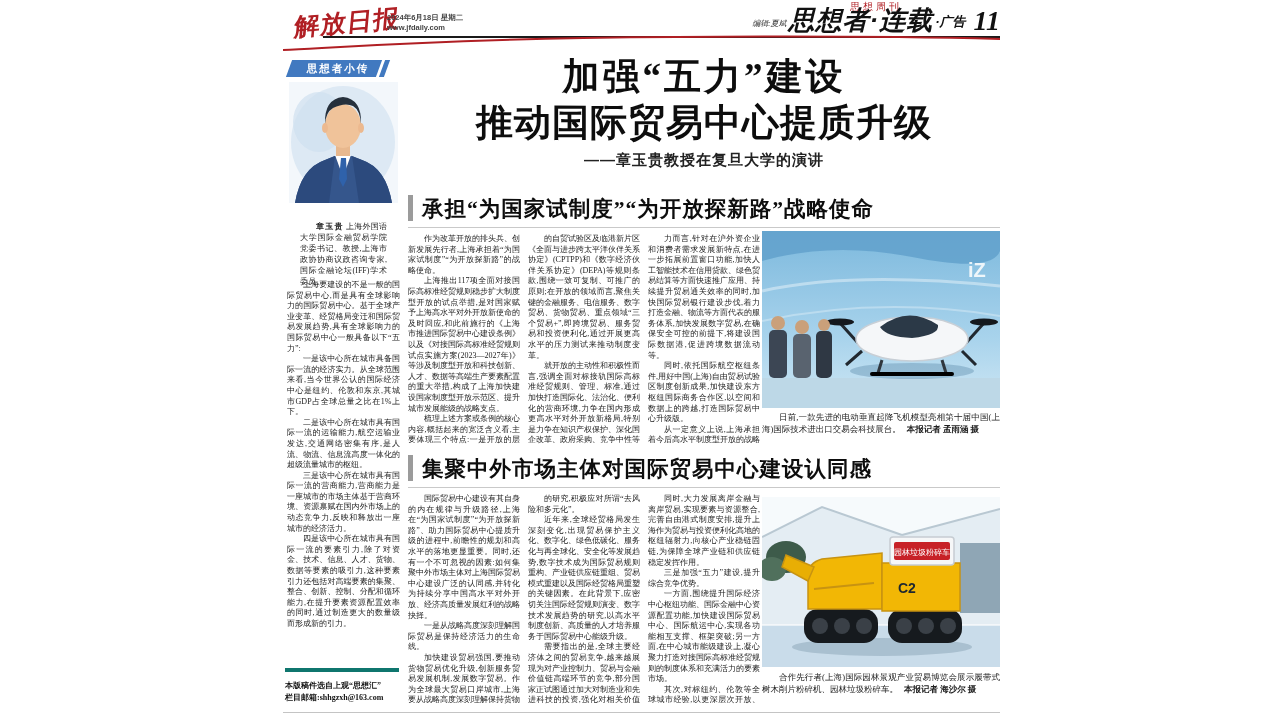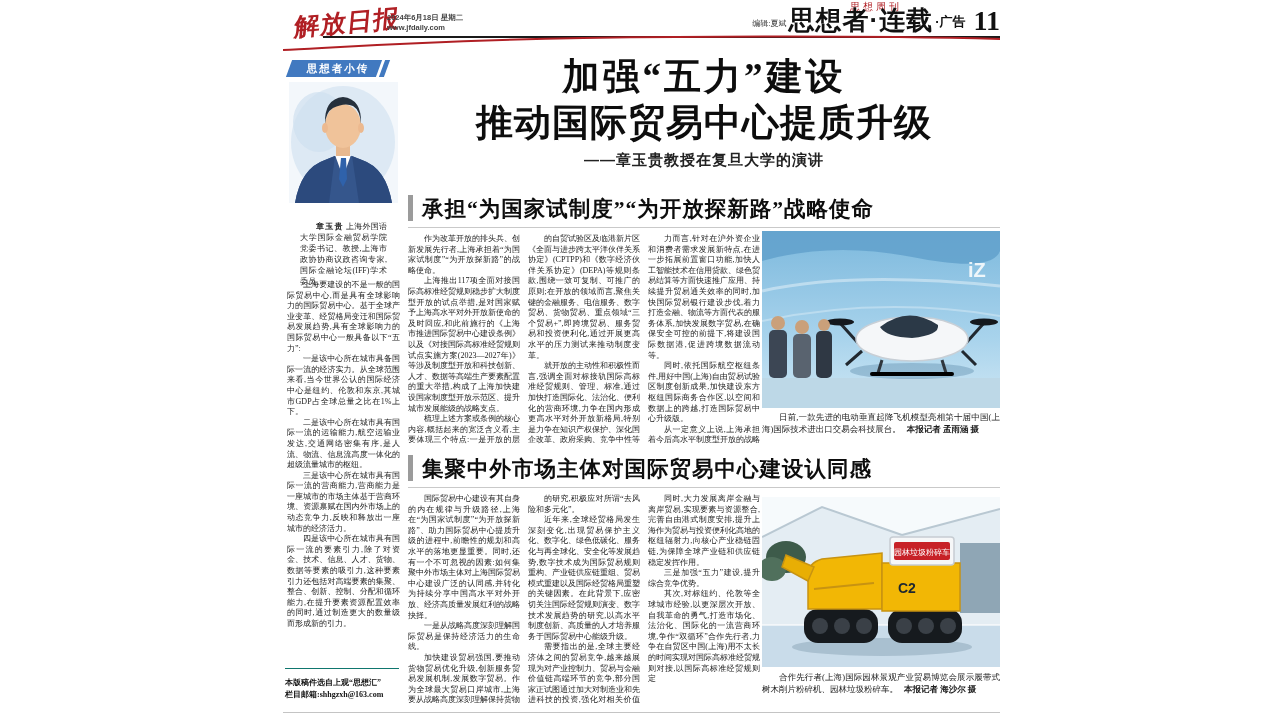--- a/index.html
+++ b/index.html
@@ -8,21 +8,21 @@
   .page{position:absolute;left:283px;top:0;width:717px;height:720px;background:#fff;}
   .abs{position:absolute;}
 
   
   .logo{left:12px;top:6px;font-size:25px;font-weight:bold;color:#b01f24;
         transform:skewX(-10deg) rotate(-5deg);letter-spacing:1px;}
   .mast-meta{left:104px;top:13px;font-size:7.5px;line-height:9.5px;color:#444;
              font-family:"Liberation Sans",sans-serif;font-weight:bold;}
   .weekly{right:98px;top:0px;color:#b01f24;font-size:10px;letter-spacing:3px;
           font-family:Liberation Serif, serif;}
-  .header-right{right:0;top:6px;display:flex;align-items:flex-end;}
+  .header-right{right:0;top:6px;display:flex;align-items:flex-end;font-style:italic;}
   .editor{font-size:8px;color:#333;margin-bottom:5px;font-family:"Liberation Sans",sans-serif;}
   .section-title{font-size:26px;font-weight:bold;color:#111;line-height:28px;
                  font-family:"Liberation Sans",sans-serif;letter-spacing:1px;margin:0 2px;}
   .section-suffix{font-size:13px;font-weight:bold;color:#111;margin:0 4px 3px 0;
                   font-family:"Liberation Sans",sans-serif;}
   .pagenum{font-size:28px;font-weight:bold;color:#111;line-height:26px;margin-left:4px;}
   .header-rule-svg{left:0;top:26px;width:717px;height:26px;}
 
   
   .ribbon{left:6px;top:60px;width:98px;height:17px;background:#4179c0;
@@ -30,21 +30,21 @@
   .ribbon:after{content:"";position:absolute;right:5px;top:0;width:3px;height:17px;background:#fff;transform:skewX(0deg);}
   .ribbon-label{transform:skewX(20deg);color:#fff;font-size:10.5px;font-weight:bold;
                 letter-spacing:2px;font-family:"Liberation Sans",sans-serif;}
   .portrait{left:6px;top:82px;width:109px;height:121px;}
   .bio{left:4px;top:208px;width:113px;font-size:8px;line-height:11px;text-align:justify;color:#222;}
   .bio p{margin:13px;text-indent:2em;}
   .bio b{letter-spacing:1px;}
   .side-article{left:4px;top:280px;width:113px;height:378px;overflow:hidden;}
   .body-text{font-size:8px;line-height:10.6px;text-align:justify;color:#222;}
   .body-text p{margin:0;text-indent:2em;}
-  .side-footer{left:2px;top:668px;width:114px;border-top:1px solid #0f766e;padding-top:8px;}
+  .side-footer{left:2px;top:668px;width:114px;border-top:4px solid #0f766e;padding-top:8px;}
   .side-footer div{font-size:8px;font-weight:bold;line-height:12px;color:#111;text-align:left;}
 
   
   .main{left:125px;top:0;width:592px;height:532px;}
   .hl1{left:0;top:52px;width:592px;text-align:center;font-size:37px;font-weight:bold;
        letter-spacing:3px;color:#0d0d0d;}
   .hl2{left:0;top:98px;width:592px;text-align:center;font-size:37px;font-weight:bold;
        letter-spacing:1px;color:#0d0d0d;}
   .subhead{left:0;top:151px;width:592px;text-align:center;font-size:15px;font-weight:bold;
            color:#222;font-family:"Liberation Sans",sans-serif;letter-spacing:1px;}
@@ -203,20 +203,21 @@
         <p>加快建设贸易强国,要推动货物贸易优化升级,创新服务贸易发展机制,发展数字贸易。作为全球最大贸易口岸城市,上海要从战略高度深刻理解保持货物贸易高质量发展、强化贸易枢纽功能的重要意义。</p>
       </div>
     <div class="abs s2col c2 body-text">
         <p>的研究,积极应对所谓“去风险和多元化”。</p>
         <p>近年来,全球经贸格局发生深刻变化,出现贸易保护主义化、数字化、绿色低碳化、服务化与再全球化、安全化等发展趋势,数字技术成为国际贸易规则重构、产业链供应链重组、贸易模式重建以及国际经贸格局重塑的关键因素。在此背景下,应密切关注国际经贸规则演变、数字技术发展趋势的研究,以高水平制度创新、高质量的人才培养服务于国际贸易中心能级升级。</p>
         <p>需要指出的是,全球主要经济体之间的贸易竞争,越来越展现为对产业控制力、贸易与金融价值链高端环节的竞争,部分国家正试图通过加大对制造业和先进科技的投资,强化对相关价值链、供应链的掌控,推行所谓的“去风险和多元化”。</p>
       </div>
     <div class="abs s2col c3 body-text">
         <p>同时,大力发展离岸金融与离岸贸易,实现要素与资源整合,完善自由港式制度安排,提升上海作为贸易与投资便利化高地的枢纽辐射力,向核心产业稳链固链,为保障全球产业链和供应链稳定发挥作用。</p>
         <p>三是加强“五力”建设,提升综合竞争优势。</p>
+        <p>一方面,围绕提升国际经济中心枢纽功能、国际金融中心资源配置功能,加快建设国际贸易中心、国际航运中心,实现各功能相互支撑、框架突破;另一方面,在中心城市能级建设上,凝心聚力打造对接国际高标准经贸规则的制度体系和充满活力的要素市场。</p>
         <p>其次,对标纽约、伦敦等全球城市经验,以更深层次开放、自我革命的勇气,打造市场化、法治化、国际化的一流营商环境,争作“双循环”合作先行者,力争在自贸区中国(上海)用不太长的时间实现对国际高标准经贸规则对接,以国际高标准经贸规则定</p>
       </div>
 
     <svg class="abs photo2" viewBox="0 0 238 170">
       <rect width="238" height="170" fill="#e4edf3"></rect>
       <path d="M0,40 L60,10 L140,38 L238,12 L238,0 L0,0 Z" fill="#f6fafc"></path>
       <path d="M0,40 L60,10 L140,38" stroke="#b9c8d2" stroke-width="2" fill="none"></path>
       <path d="M140,38 L238,12" stroke="#b9c8d2" stroke-width="2" fill="none"></path>
       <rect x="0" y="128" width="238" height="42" fill="#c9dcea"></rect>
       <path d="M0,128 L238,128" stroke="#ffffff" stroke-width="2" opacity="0.6"></path>

